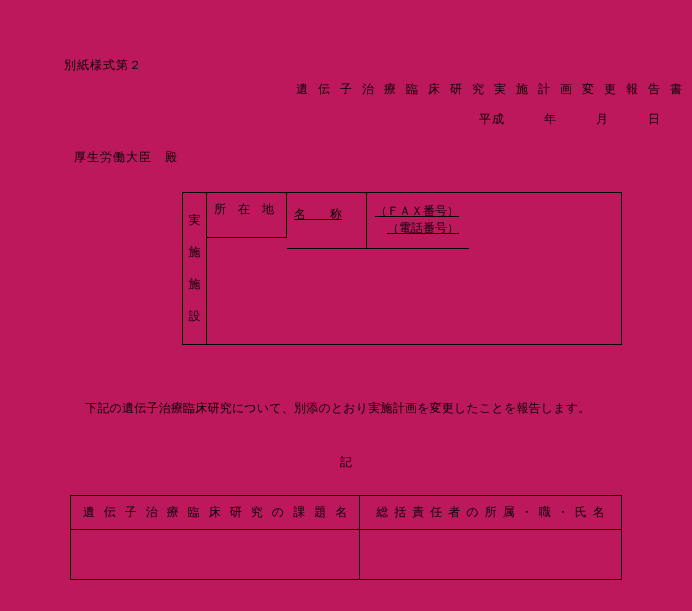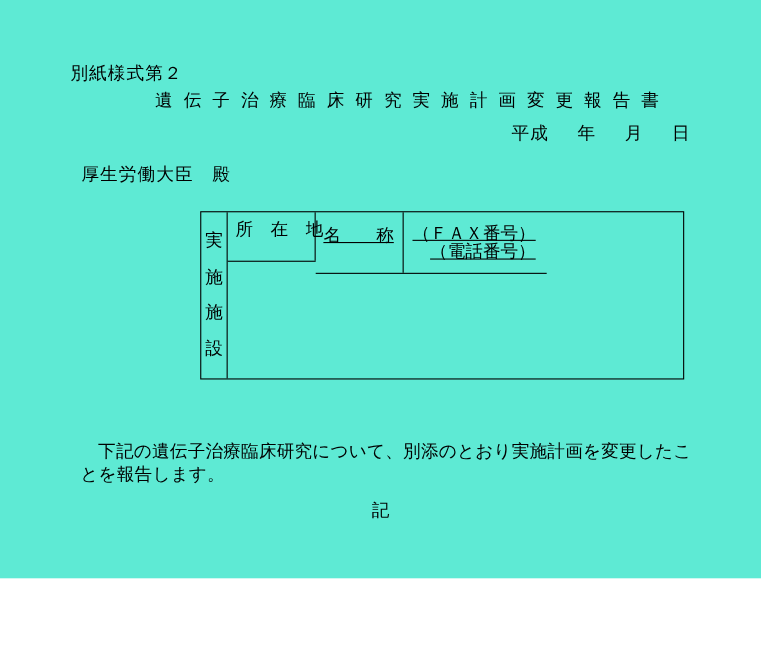--- a/index.html
+++ b/index.html
@@ -1,33 +1,33 @@
 <!DOCTYPE html>
 <html><head>
 <meta charset="utf-8">
 <style>
   html, body { margin: 0; padding: 0; background: #fff; }
   .page {
     position: relative;
     width: 692px;
-    height: 526px;
-    background: #5eead4;
+    height: 611px;
+    background: #be185d;
     font-family: "DejaVu Sans", sans-serif;
-    font-size: 16px;
+    font-size: 12px;
     color: #000000;
     overflow: hidden;
   }
   .form-number { position: absolute; left: 64px; top: 57px; letter-spacing: 1px; white-space: nowrap; }
   .doc-title {
     position: absolute; left: 0; right: 0; top: 81px;
-    text-align: center; letter-spacing: 10px; text-indent: 10px; white-space: nowrap; padding-left: 48px;
+    text-align: right; letter-spacing: 10px; text-indent: 10px; white-space: nowrap; padding-left: 48px;
   }
   .date-line {
-    position: absolute; left: 465px; top: 111px;
-    display: flex; gap: 26px; letter-spacing: 1px; white-space: nowrap;
+    position: absolute; left: 479px; top: 111px;
+    display: flex; gap: 39px; letter-spacing: 1px; white-space: nowrap;
   }
   .addressee1 { position: absolute; left: 74px; top: 149px; letter-spacing: 1px; white-space: nowrap; }
   .addressee2 { position: absolute; left: 61px; top: 167px; letter-spacing: 0.5px; white-space: nowrap; }
 
   
   .facility-table {
     position: absolute; left: 182px; top: 192px;
     width: 440px; height: 153px;
     border: 1px solid #000; box-sizing: border-box;
     display: flex;
@@ -112,14 +112,20 @@
           <div class="annot">（電話番号）</div>
         </div>
       </div>
     </div>
   </div>
 
   <div class="paragraph">　下記の遺伝子治療臨床研究について、別添のとおり実施計画を変更したことを報告します。</div>
 
   <div class="ki-marker">記</div>
 
+  <div class="research-table">
+    <div class="rt-hdr rt-left rt-hdr-left">遺伝子治療臨床研究の課題名</div>
+    <div class="rt-hdr rt-hdr-right">総括責任者の所属・職・氏名</div>
+    <div class="rt-cell rt-left"></div>
+    <div class="rt-cell"></div>
+  </div>
 
 </div>
 
 </body></html>

